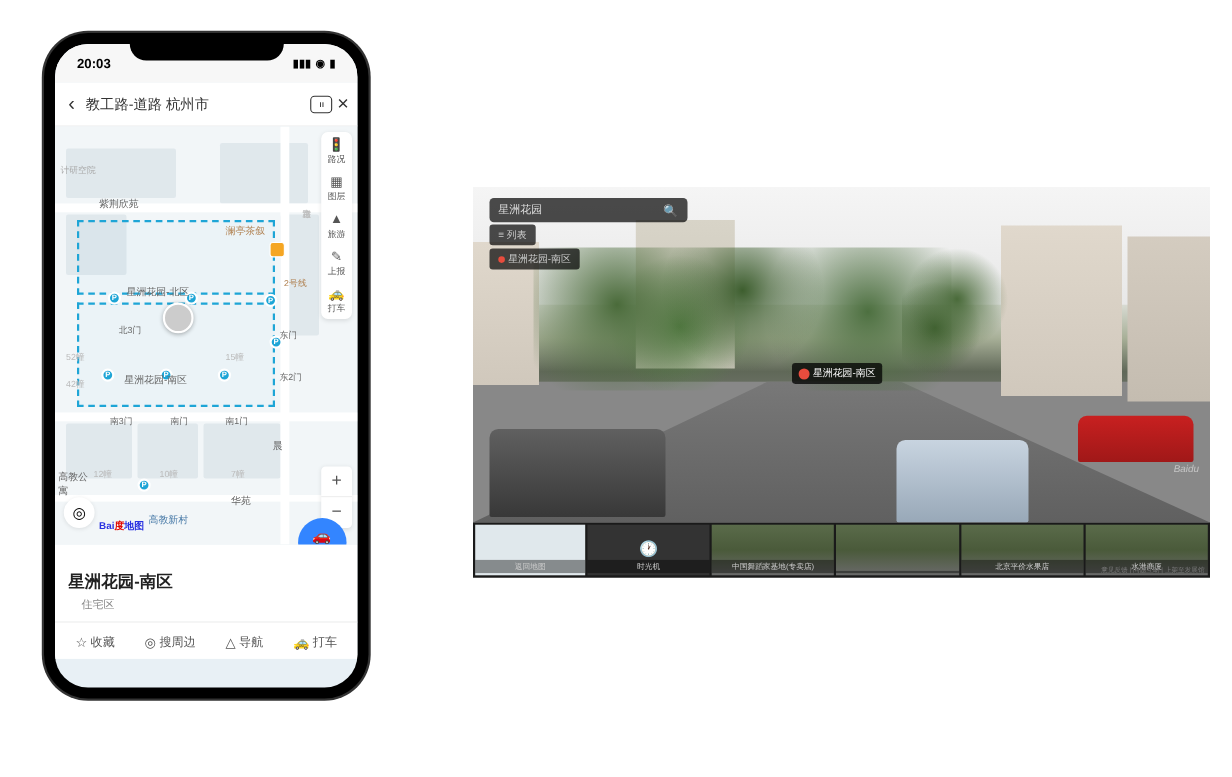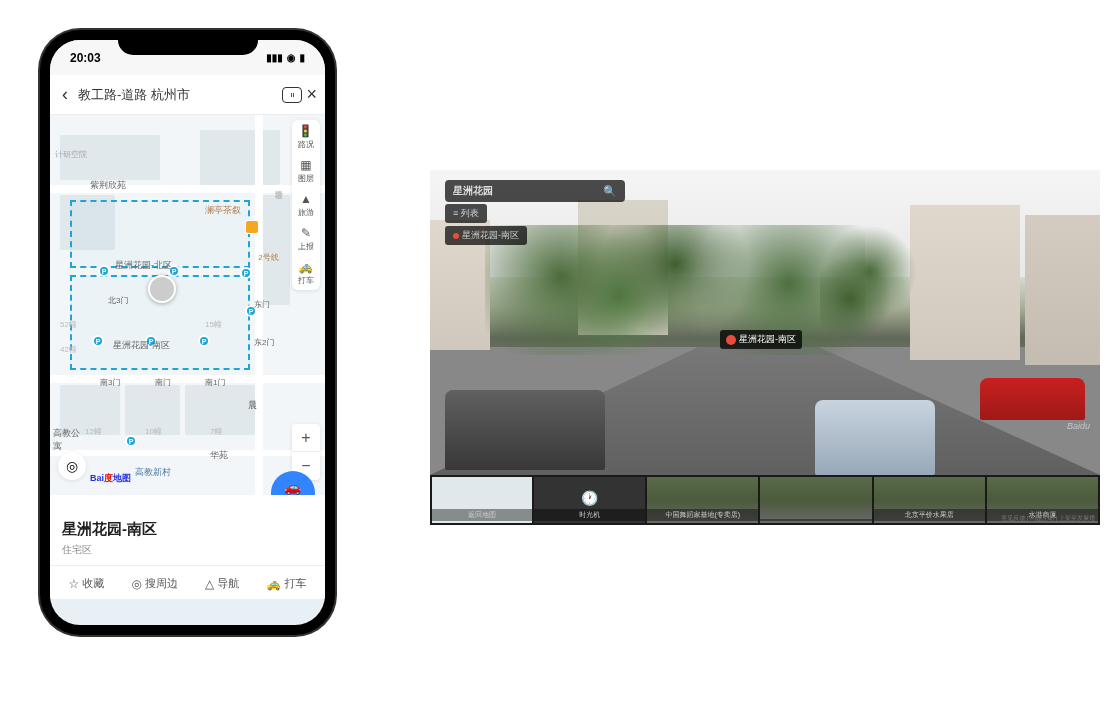--- a/index.html
+++ b/index.html
@@ -63,21 +63,21 @@
     .baidu-logo-red { color: #e10601; }
     
     
     .nav-fab { position: absolute; right: 10px; bottom: -20px; width: 44px; height: 44px; background: #3385ff; border-radius: 50%; display: flex; flex-direction: column; align-items: center; justify-content: center; color: #fff; font-size: 9px; z-index: 25; }
     .nav-fab-icon { font-size: 14px; }
     
     
     .info-panel { background: #fff; padding: 25px 12px 8px; }
     .info-title { font-size: 15px; font-weight: 600; color: #222; margin-bottom: 4px; }
     .info-meta { font-size: 10px; color: #888; line-height: 1.5; }
-    .info-type { font-size: 10px; color: #888; margin-top: 2px; }
+    .info-type { font-size: 10px; color: #888; margin-top: 2px; margin-left: 12px; }
     .info-metro { font-size: 10px; color: #888; margin-top: 2px; }
     
     
     .bottom-actions { display: flex; justify-content: space-around; padding: 10px 5px 8px; background: #fff; border-top: 1px solid #eee; }
     .action-btn { display: flex; align-items: center; gap: 3px; font-size: 11px; color: #555; }
     .action-icon { font-size: 12px; }
     
     
     .streetview { position: absolute; left: 430px; top: 170px; width: 670px; height: 355px; background: #222; }
     .sv-image { width: 100%; height: 305px; position: relative; overflow: hidden; background: linear-gradient(180deg, #e8e8e8 0%, #f0f0f0 30%, #a8b098 45%, #606858 55%, #888 75%, #666 100%); }
@@ -97,21 +97,21 @@
     .car.c1 { left: 15px; bottom: 5px; width: 160px; height: 80px; background: linear-gradient(#606060,#383838); }
     .car.c2 { right: 165px; bottom: 0; width: 120px; height: 75px; background: linear-gradient(#c8d4e0,#98a8b8); }
     .car.c3 { right: 15px; bottom: 55px; width: 105px; height: 42px; background: linear-gradient(#c82020,#a01818); }
     
     
     .sv-marker { position: absolute; left: 290px; top: 160px; background: rgba(0,0,0,0.75); color: #fff; font-size: 9px; padding: 3px 6px; border-radius: 3px; display: flex; align-items: center; gap: 3px; }
     .sv-marker-dot { width: 10px; height: 10px; background: #e84c3d; border-radius: 50%; }
     
     
     .sv-search { position: absolute; top: 10px; left: 15px; width: 180px; background: rgba(0,0,0,0.7); border-radius: 4px; padding: 4px 8px; display: flex; align-items: center; justify-content: space-between; }
-    .sv-search-text { color: #ddd; font-size: 10px; font-weight: bold; }
+    .sv-search-text { color: #ddd; font-size: 10px; }
     .sv-search-icon { color: #888; font-size: 11px; }
     
     .sv-controls { position: absolute; top: 34px; left: 15px; display: flex; gap: 2px; }
     .sv-ctrl-btn { background: rgba(0,0,0,0.7); color: #ccc; font-size: 9px; padding: 3px 8px; border-radius: 3px; }
     
     .sv-tag { position: absolute; top: 56px; left: 15px; background: rgba(0,0,0,0.7); color: #ccc; font-size: 9px; padding: 3px 8px; border-radius: 3px; display: flex; align-items: center; gap: 3px; }
     .sv-tag-dot { width: 6px; height: 6px; background: #e84c3d; border-radius: 50%; }
     
     
     .sv-thumbs { height: 50px; background: #1a1a1a; display: flex; gap: 2px; padding: 2px; }

